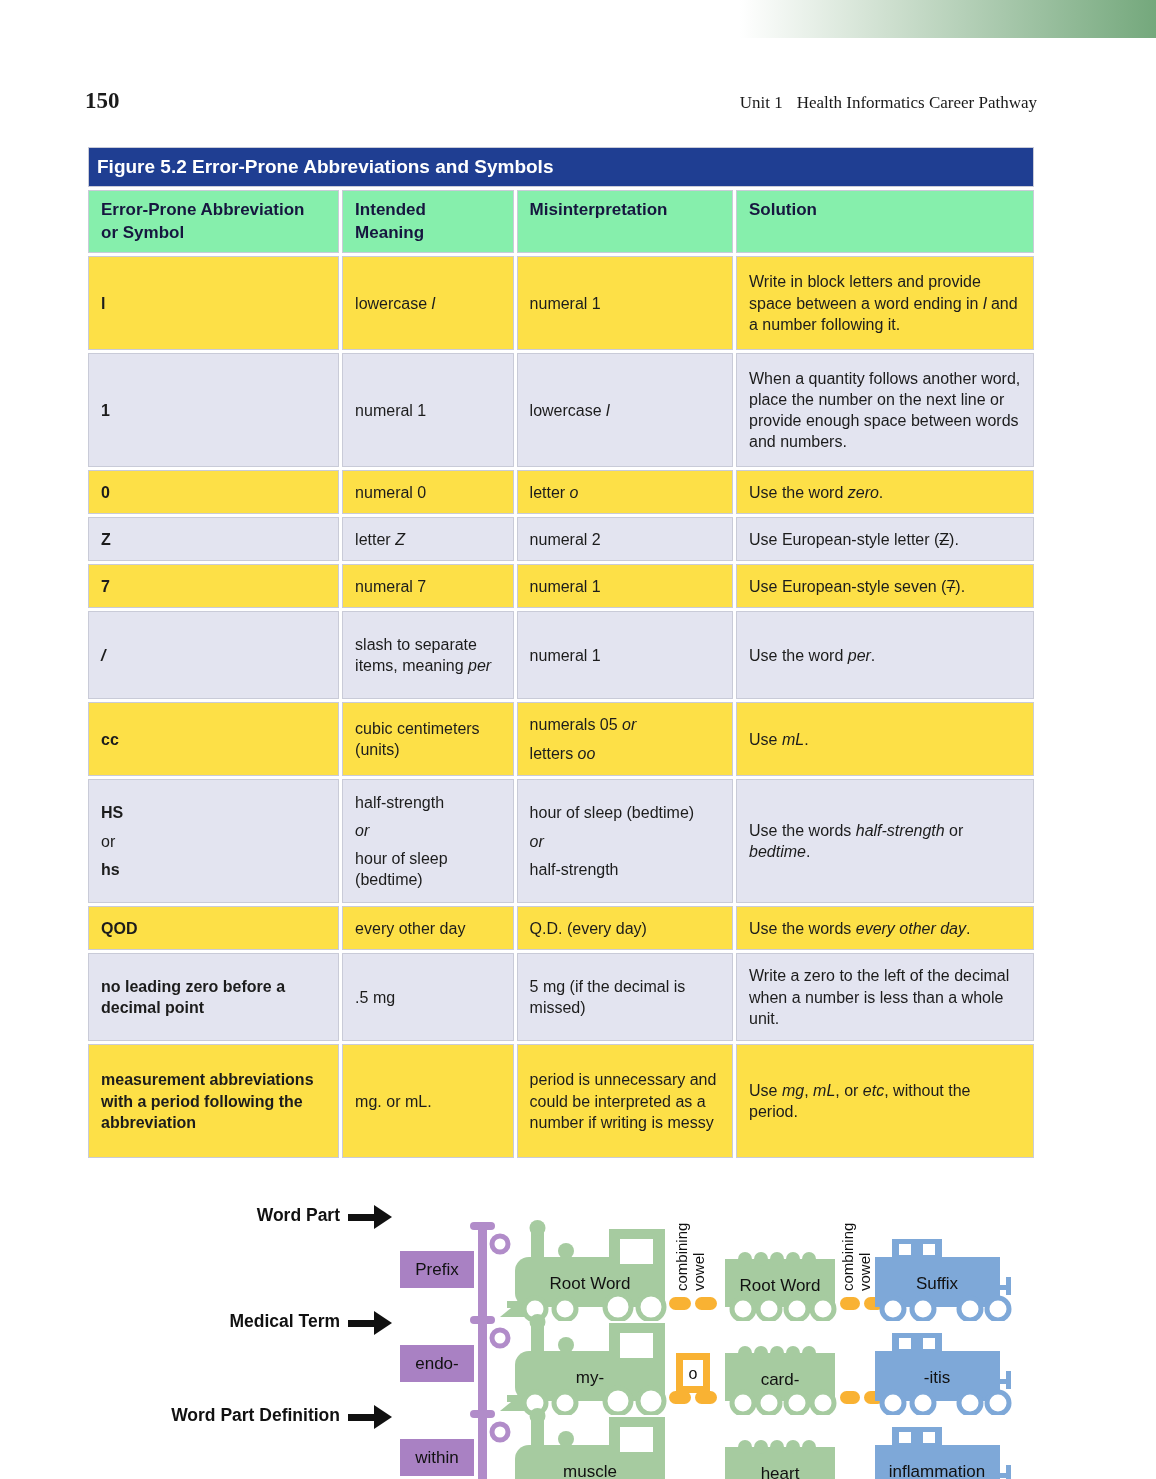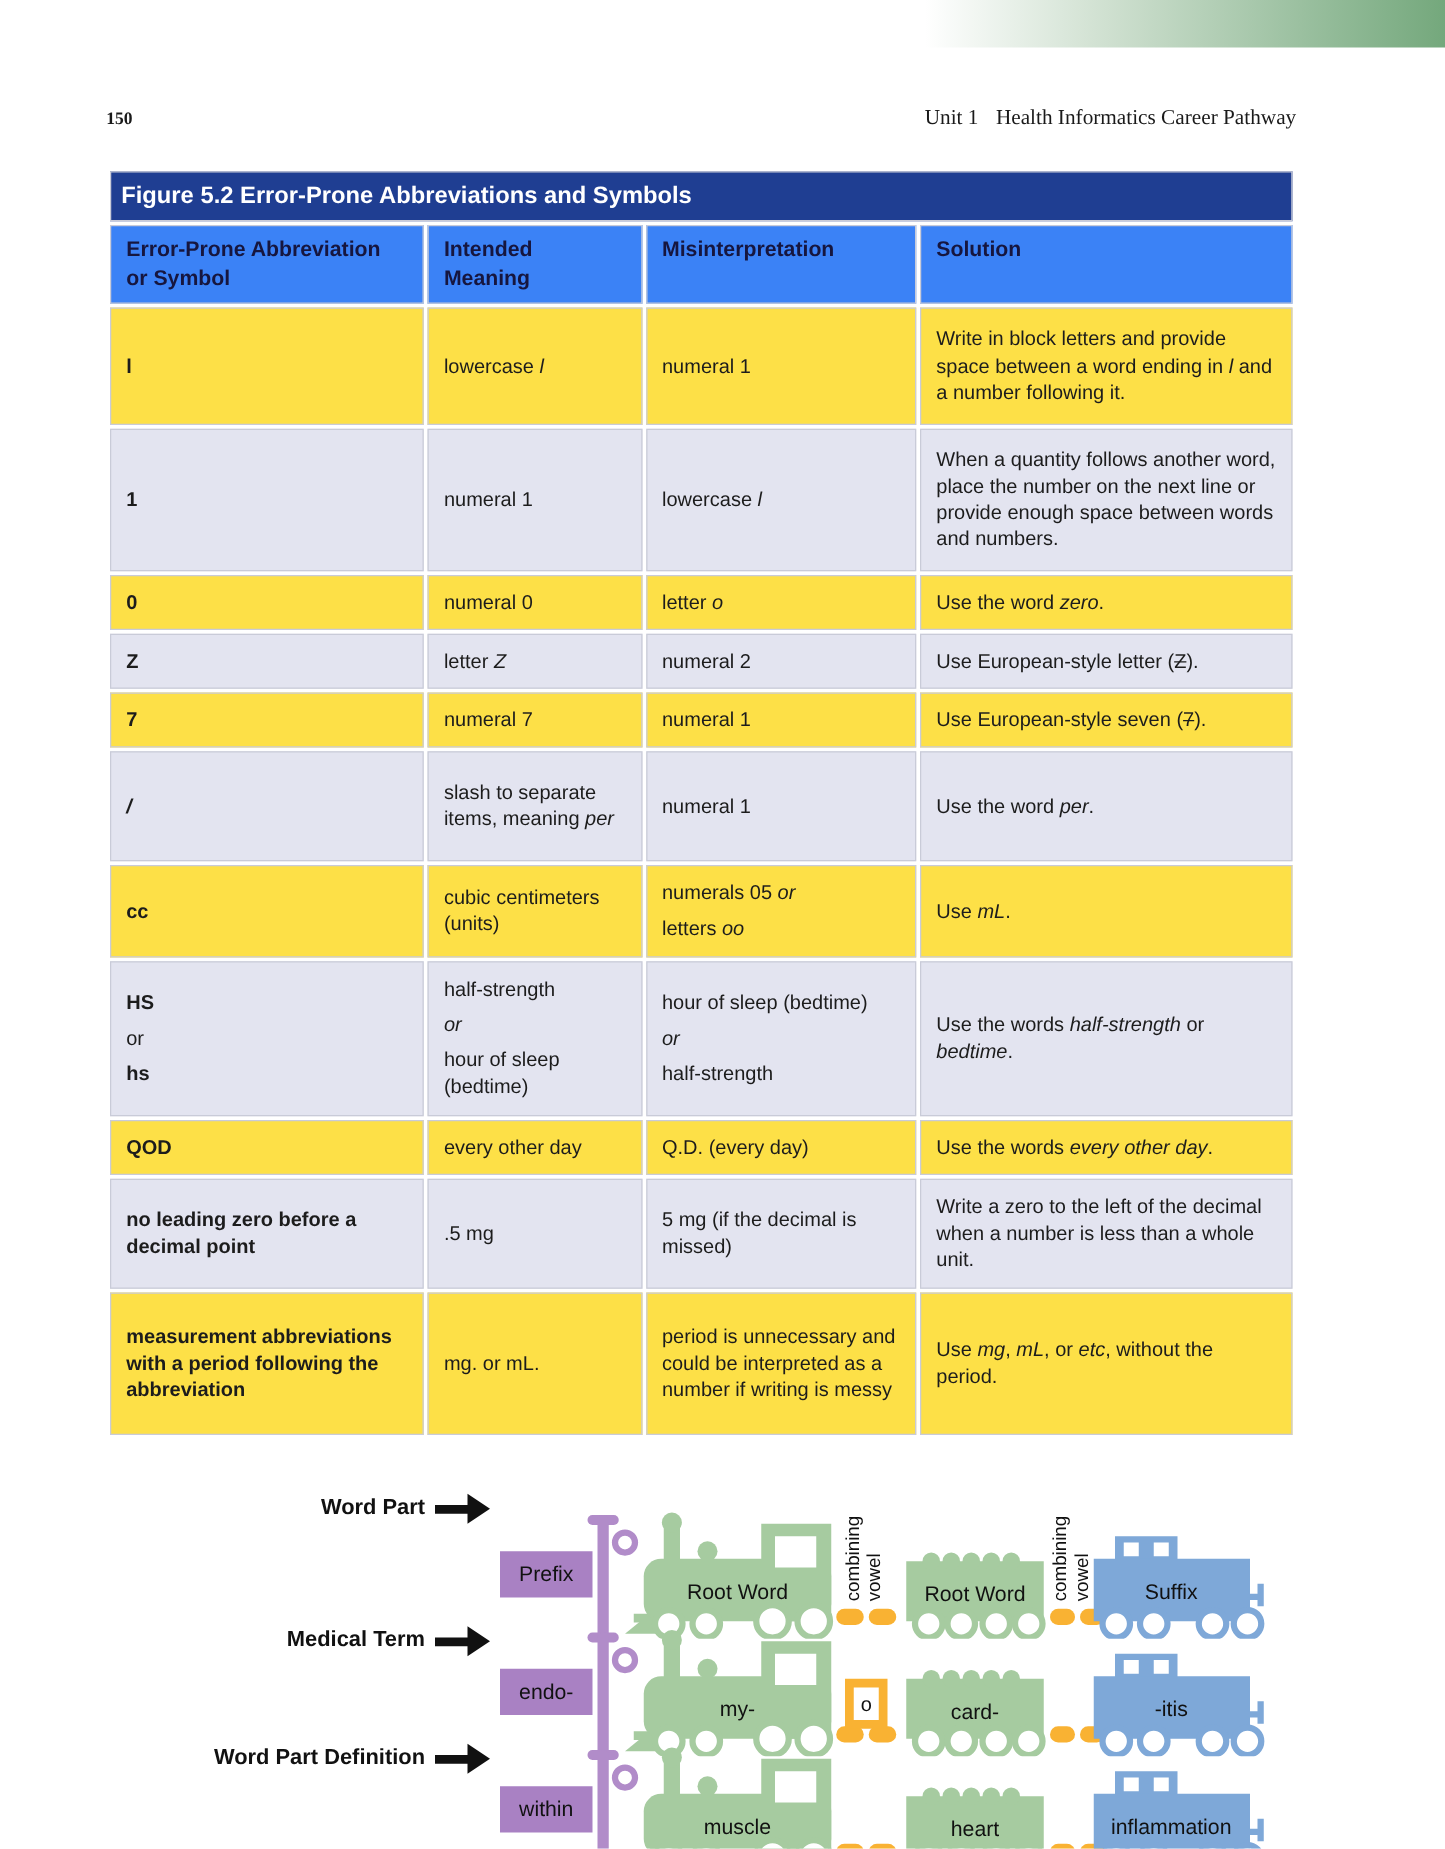--- a/index.html
+++ b/index.html
@@ -10,36 +10,36 @@
   }
   .green-bar {
     position:absolute; top:0; right:0; width:416px; height:38px;
     background:linear-gradient(90deg, #ffffff 0%, #cfe0d0 35%, #74a87c 100%);
   }
   .page-header {
     display:flex; justify-content:space-between; align-items:baseline;
     padding:52px 119px 0 85px;
     font-family:"Liberation Serif", serif; font-size:17px; color:#1a1a1a;
   }
-  .page-number { font-weight:bold; font-size:14px;margin-top:36px; }
+  .page-number { font-weight:bold; font-size:23px;margin-top:36px; }
   .running-head .unit { margin-right:14px;margin-left:16px; }
 
   
   table.fig52 {
     margin:30px 119px 0 85px; width:952px;
     border-collapse:separate; border-spacing:3px;
     font-size:16px; line-height:1.33;
   }
   table.fig52 th, table.fig52 td { border:1px solid #c9cbd8; }
   th.tbl-title {
     background:#1f3e92; color:#ffffff; font-weight:bold; font-size:19px;
     text-align:left; height:34px; padding:2px 8px; border:1px solid #1f3e92;
   }
   tr.colhead th {
-    background:#3b82f6; color:#16163f; font-weight:bold; font-size:17px;
+    background:#86efac; color:#16163f; font-weight:bold; font-size:17px;
     text-align:left; vertical-align:top; padding:8px 12px; height:40px;
   }
   tr.colhead th span { display:inline-block; }
   tr.colhead th.th-meaning span { max-width:100px; }
   td { padding:6px 12px; vertical-align:middle; }
   tr.cream td { background:#fde047; }
   tr.lav td   { background:#e3e4f0; }
   .it { font-style:italic; }
   .bd { font-weight:bold; }
   .strk { text-decoration:line-through; }

